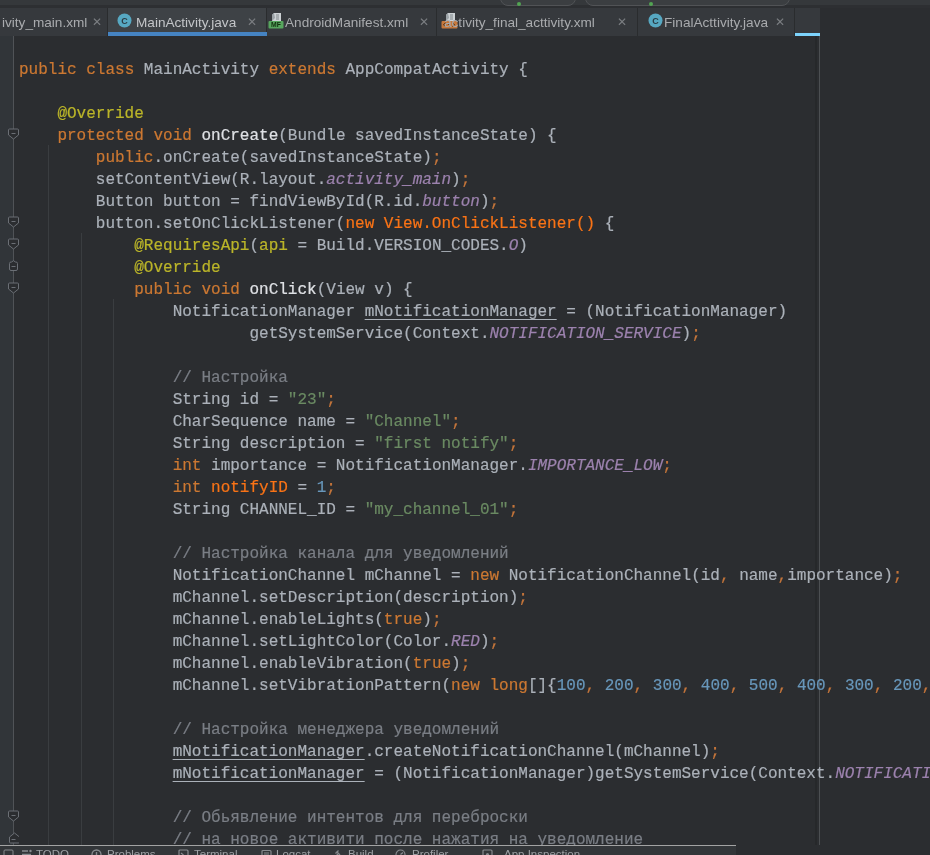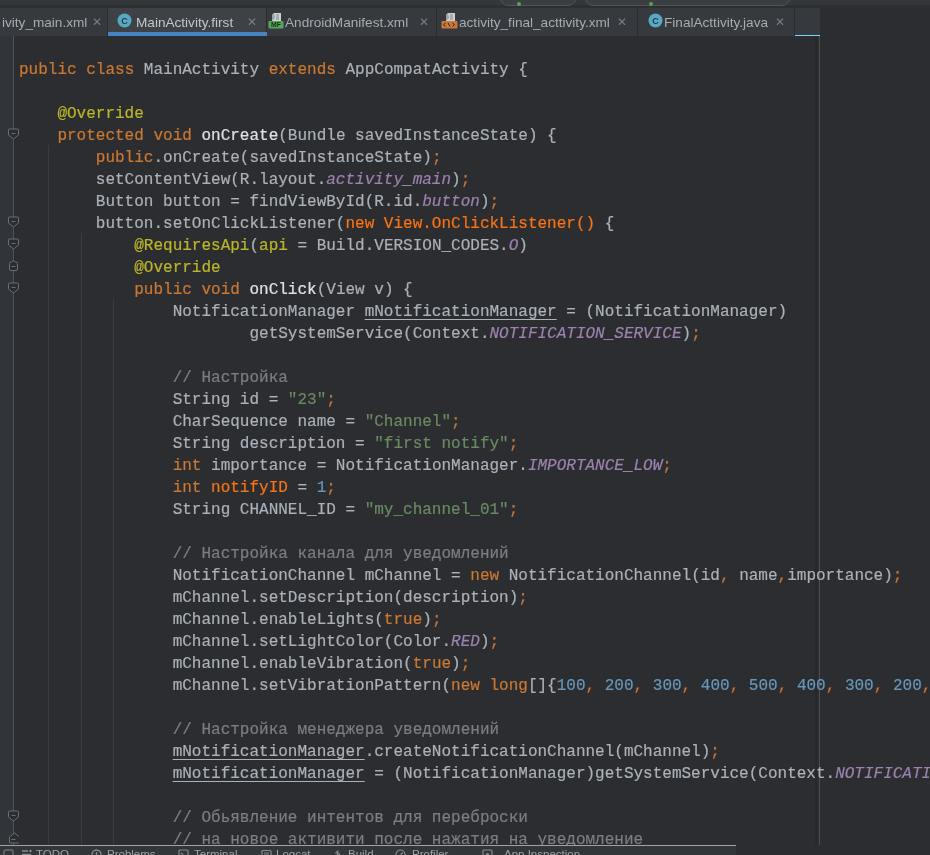--- a/index.html
+++ b/index.html
@@ -7,21 +7,21 @@
   body{font-family:"Liberation Sans",sans-serif;position:relative;}
   #root{position:absolute;left:0;top:0;width:930px;height:855px;overflow:hidden;}
 
   
   #topbar{position:absolute;left:0;top:0;width:930px;height:5px;background:#35383b;}
   #topband{position:absolute;left:0;top:5px;width:930px;height:3px;background:#2d2f32;}
   .topbtn{position:absolute;top:-10px;height:16px;border:1px solid #515356;border-radius:8px;background:#3b3e41;}
   .gdot{position:absolute;top:11px;width:4px;height:4px;border-radius:2px;background:#52a552;}
 
   
-  #tabrow{position:absolute;left:0;top:8px;width:820px;height:28px;background:#36393d;border-bottom:1px solid #7dd3fc;padding-left:39px;}
+  #tabrow{position:absolute;left:0;top:8px;width:820px;height:28px;background:#36393d;border-bottom:3px solid #7dd3fc;padding-left:39px;}
   .tab{position:absolute;top:0;height:28px;background:#36393d;border-right:1px solid #2a2c2e;}
   .tab.sel{background:#3e4246;}
   .tabtxt{position:absolute;top:50%;transform:translateY(-50%);font-size:13.6px;color:#a9abae;white-space:nowrap;}
   .tab.sel .tabtxt{color:#c3c5c8;}
   .tabx{position:absolute;top:50%;transform:translateY(-50%);font-size:12px;color:#7b7e82;}
   .underline{position:absolute;bottom:0px;height:4px;background:#4583c2;}
   .ticon{position:absolute;top:5px;width:15px;height:15px;}
 
   
   #editor{position:absolute;left:0;top:36px;width:930px;height:809px;background:#2b2d30;overflow:hidden;}
@@ -67,21 +67,21 @@
   <div id="tabrow">
     <div class="tab" style="left:-60px;width:168px;">
       <span class="tabtxt" style="left:62px;">ivity_main.xml</span>
       <span class="tabx" style="left:152px;">✕</span>
     </div>
     <div class="tab sel" style="left:108px;width:159px;">
       <svg class="ticon" style="left:9px;" viewBox="0 0 15 15">
           <circle cx="7.5" cy="7.5" r="7" fill="#57a8c2"></circle>
           <text x="7.5" y="11" font-size="9" font-weight="bold" fill="#2b3c44" text-anchor="middle" font-family="Liberation Sans">C</text>
         </svg>
-      <span class="tabtxt" style="left:28px;">MainActivity.first</span>
+      <span class="tabtxt" style="left:28px;">MainActivity.java</span>
       <span class="tabx" style="left:139px;">✕</span>
       <div class="underline" style="left:0;width:159px;"></div>
     </div>
     <div class="tab" style="left:267px;width:170px;">
       <svg class="ticon" style="left:1px;top:4px;width:16px;height:17px;" viewBox="0 0 16 17">
           <path d="M6 1 h7 v8 h-9 v-6 z" fill="#ccd1d4"></path>
           <path d="M6 1 l-2 2 v6 l3 -3 z" fill="#9aa1a6"></path>
           <path d="M8 3 h3 M8 5 h3 M8 7 h3" stroke="#6d747a" stroke-width="0.8"></path>
           <rect x="0.5" y="9" width="15" height="7.5" rx="1" fill="#57a65e"></rect>
           <text x="8" y="15.2" font-size="6.8" font-weight="bold" fill="#12300f" text-anchor="middle" font-family="Liberation Sans">MF</text>
@@ -90,21 +90,21 @@
       <span class="tabx" style="left:152px;">✕</span>
     </div>
     <div class="tab" style="left:437px;width:201px;">
       <svg class="ticon" style="left:4px;top:4px;width:17px;height:17px;" viewBox="0 0 17 17">
           <path d="M7 1 h7 v8 h-9 v-6 z" fill="#ccd1d4"></path>
           <path d="M7 1 l-2 2 v6 l3 -3 z" fill="#9aa1a6"></path>
           <path d="M9 3 h3 M9 5 h3 M9 7 h3" stroke="#6d747a" stroke-width="0.8"></path>
           <rect x="0.5" y="9" width="16" height="7.5" rx="1" fill="#c8793c"></rect>
           <path d="M4.5 11 l-2 1.7 l2 1.7 M7 11 l2 3.4 M11.5 11 l2 1.7 l-2 1.7" stroke="#3a2410" stroke-width="1" fill="none"></path>
         </svg>
-      <span class="tabtxt" style="left:22px;text-align:center;">activity_final_acttivity.xml</span>
+      <span class="tabtxt" style="left:7px;text-align:center;">activity_final_acttivity.xml</span>
       <span class="tabx" style="left:180px;">✕</span>
     </div>
     <div class="tab" style="left:638px;width:157px;">
       <svg class="ticon" style="left:10px;" viewBox="0 0 15 15">
           <circle cx="7.5" cy="7.5" r="7" fill="#57a8c2"></circle>
           <text x="7.5" y="11" font-size="9" font-weight="bold" fill="#2b3c44" text-anchor="middle" font-family="Liberation Sans">C</text>
         </svg>
       <span class="tabtxt" style="left:26px;">FinalActtivity.java</span>
       <span class="tabx" style="left:137px;">✕</span>
     </div>

